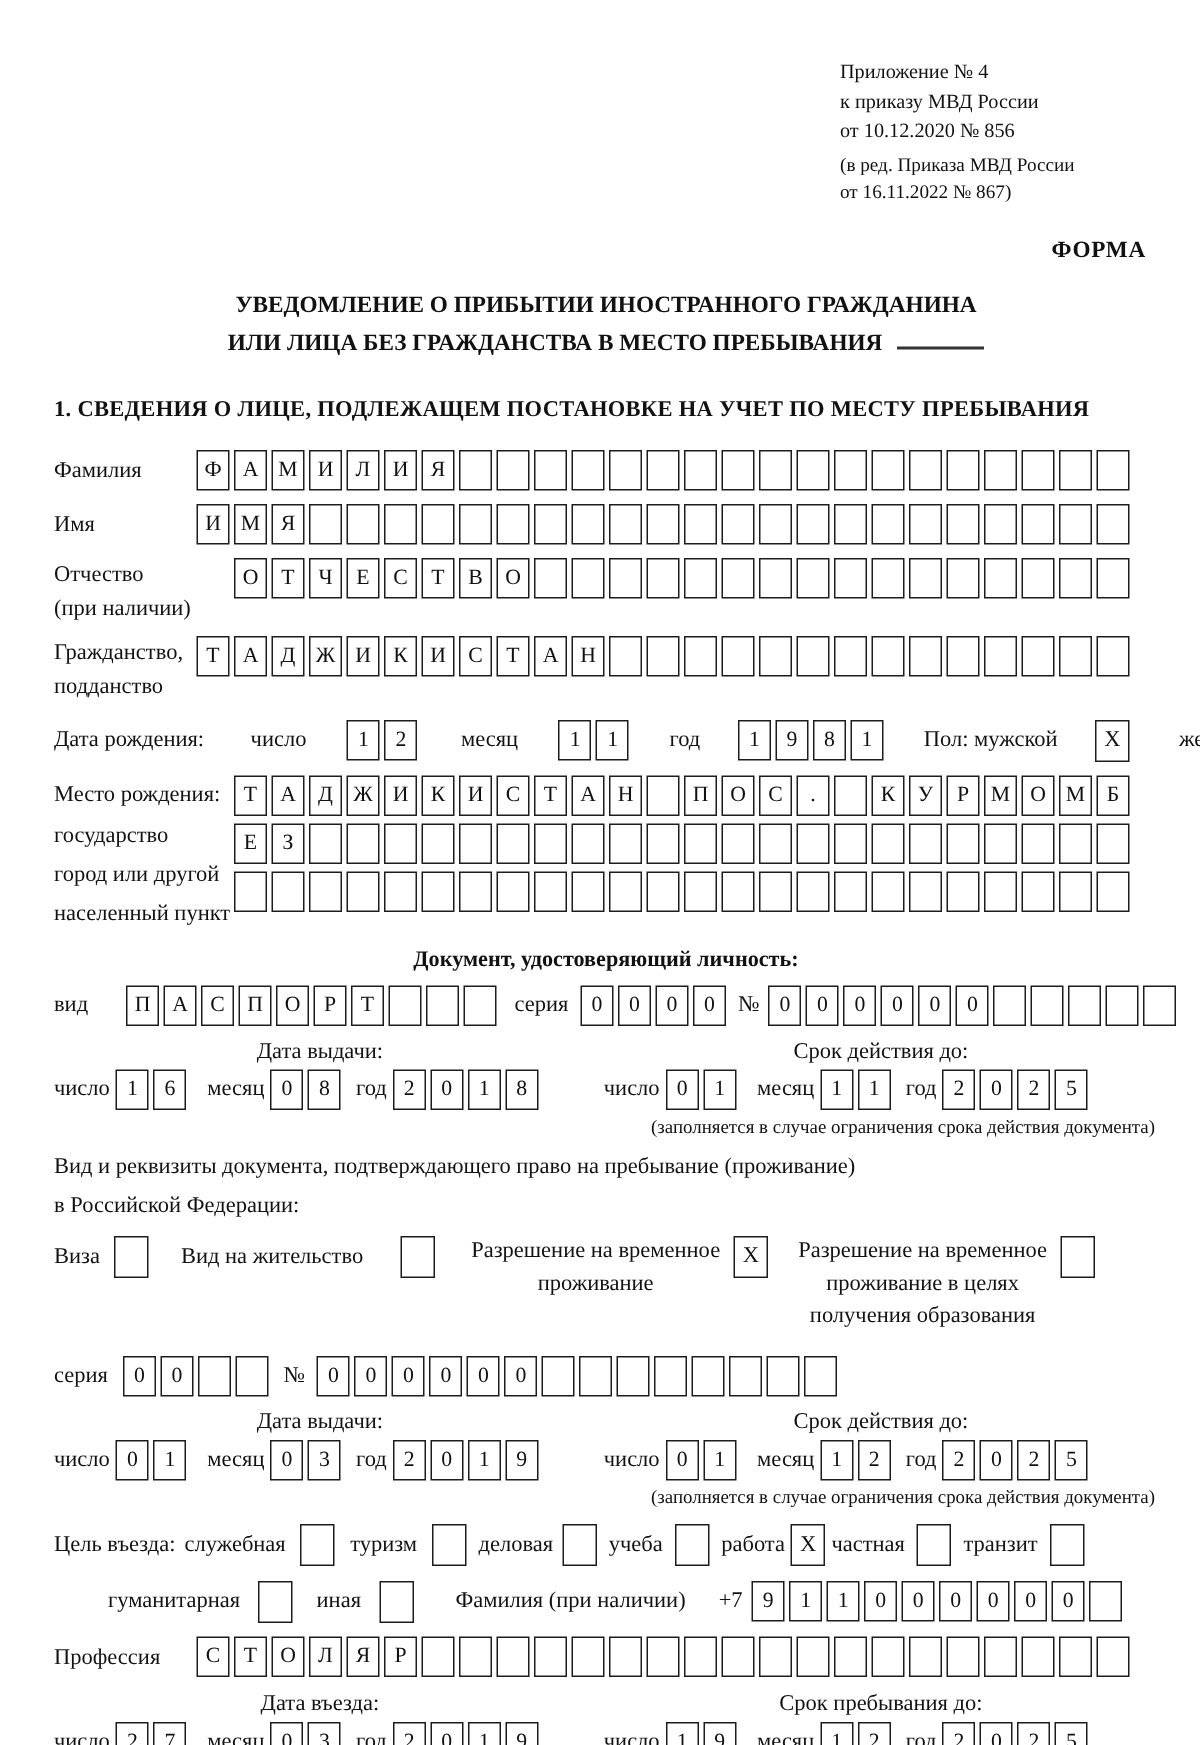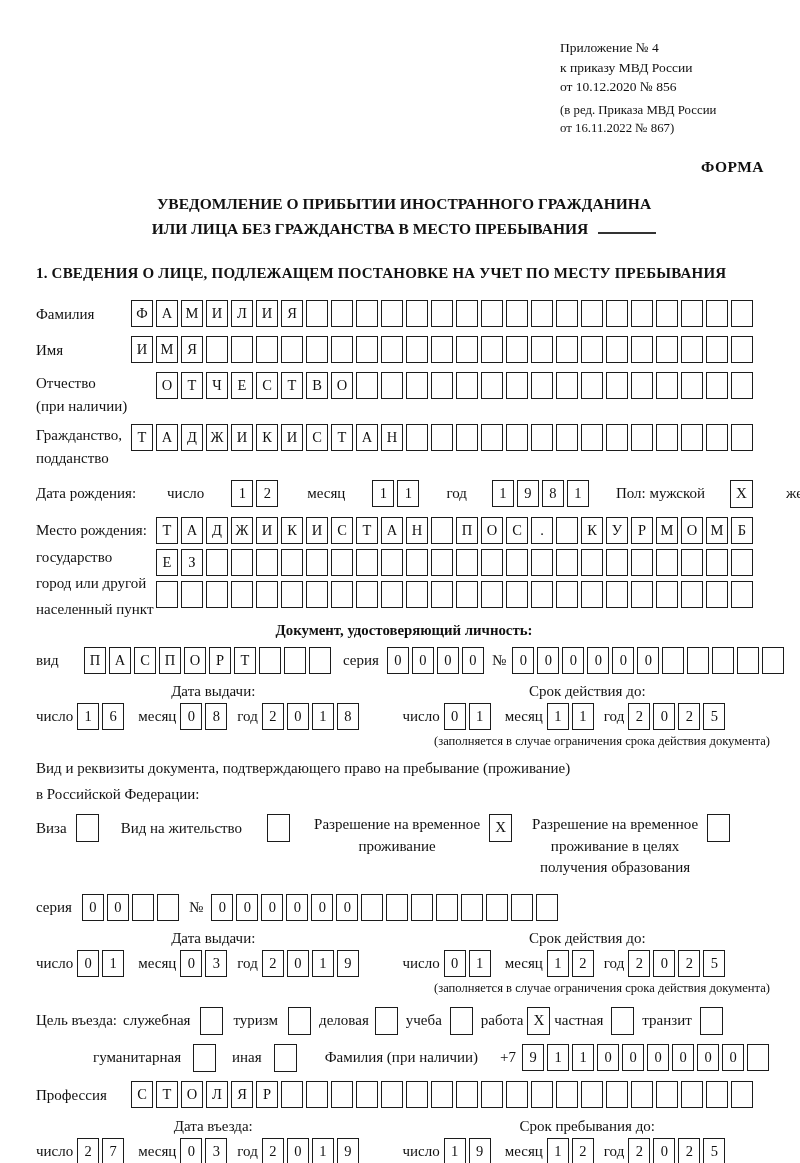--- a/index.html
+++ b/index.html
@@ -13,21 +13,21 @@
   .title .uline{display:inline-block;width:58px;border-bottom:2px solid #333;height:14px;margin-left:10px;}
   .section1{font-weight:bold;font-size:15px;margin-top:24px;letter-spacing:.2px;}
   
   .row{display:flex;align-items:flex-start;margin-top:7px;}
   .lbl{font-size:15px;line-height:29px;flex-shrink:0;}
   .lblcol{font-size:15px;line-height:1.5;flex-shrink:0;}
   .cells{display:flex;gap:3px;flex-wrap:nowrap;}
   .cell{width:22px;height:27px;box-sizing:border-box;border:1.7px solid #1c1c1c;display:flex;align-items:center;justify-content:center;font-size:14.5px;flex-shrink:0;background:#fff;}
   .chk{width:23px;height:28px;box-sizing:border-box;border:1.7px solid #1c1c1c;display:flex;align-items:center;justify-content:center;font-size:15px;flex-shrink:0;background:#fff;}
   .stack{display:flex;flex-direction:column;gap:5px;}
-  .doc-header{text-align:center;font-weight:bold;font-size:14.8px;}
+  .doc-header{text-align:center;font-weight:bold;font-size:14.8px;margin-top:10px;}
   .dates{display:flex;margin-top:8px;}
   .dategrp{display:flex;align-items:center;gap:4px;}
   .dategrp .lbl{line-height:27px;}
   .datecol{display:flex;flex-direction:column;}
   .datecol .datetitle{text-align:center;font-size:15px;margin-bottom:3px;}
   .note{font-size:12.6px;text-align:right;margin-top:4px;padding-right:2px;}
   .plain{font-size:15px;line-height:1.55;margin-top:8px;}
   .optrow{display:flex;align-items:flex-start;margin-top:8px;}
   .opt{display:flex;align-items:flex-start;gap:9px;}
   .optlabel{font-size:15px;line-height:1.45;text-align:center;}
@@ -482,40 +482,40 @@
             <span class="cell">2</span>
             <span class="cell">0</span>
             <span class="cell">2</span>
             <span class="cell">5</span>
           </span>
       </div>
       <div class="note">(заполняется в случае ограничения срока действия документа)</div>
     </div>
   </div>
 
-  <div class="row" style="align-items:center;margin-top:10px;">
+  <div class="row" style="align-items:flex-start;margin-top:10px;">
     <span class="lbl">Цель въезда:</span>
     <span class="lbl" style="margin-left:6px;">служебная</span>
     <span class="chk" style="margin-left:10px;"></span>
     <span class="lbl" style="margin-left:10px;">туризм</span>
     <span class="chk" style="margin-left:10px;"></span>
     <span class="lbl" style="margin-left:8px;">деловая</span>
     <span class="chk" style="margin-left:6px;"></span>
     <span class="lbl" style="margin-left:8px;">учеба</span>
     <span class="chk" style="margin-left:8px;"></span>
     <span class="lbl" style="margin-left:8px;">работа</span>
     <span class="chk" style="margin-left:4px;">X</span>
     <span class="lbl" style="margin-left:4px;">частная</span>
     <span class="chk" style="margin-left:8px;"></span>
     <span class="lbl" style="margin-left:8px;">транзит</span>
     <span class="chk" style="margin-left:8px;"></span>
   </div>
 
   <div class="row" style="align-items:center;margin-top:8px;">
-    <span class="lbl" style="margin-left:57px;">гуманитарная</span>
+    <span class="lbl" style="margin-left:36px;">гуманитарная</span>
     <span class="chk" style="margin-left:12px;"></span>
     <span class="lbl" style="margin-left:16px;">иная</span>
     <span class="chk" style="margin-left:12px;"></span>
     <span class="lbl" style="margin-left:28px;">Фамилия (при наличии)</span>
     <span class="lbl" style="margin-left:22px;">+7</span>
     <span class="cells" style="margin-left:6px;">
         <span class="cell">9</span>
         <span class="cell">1</span>
         <span class="cell">1</span>
         <span class="cell">0</span>

